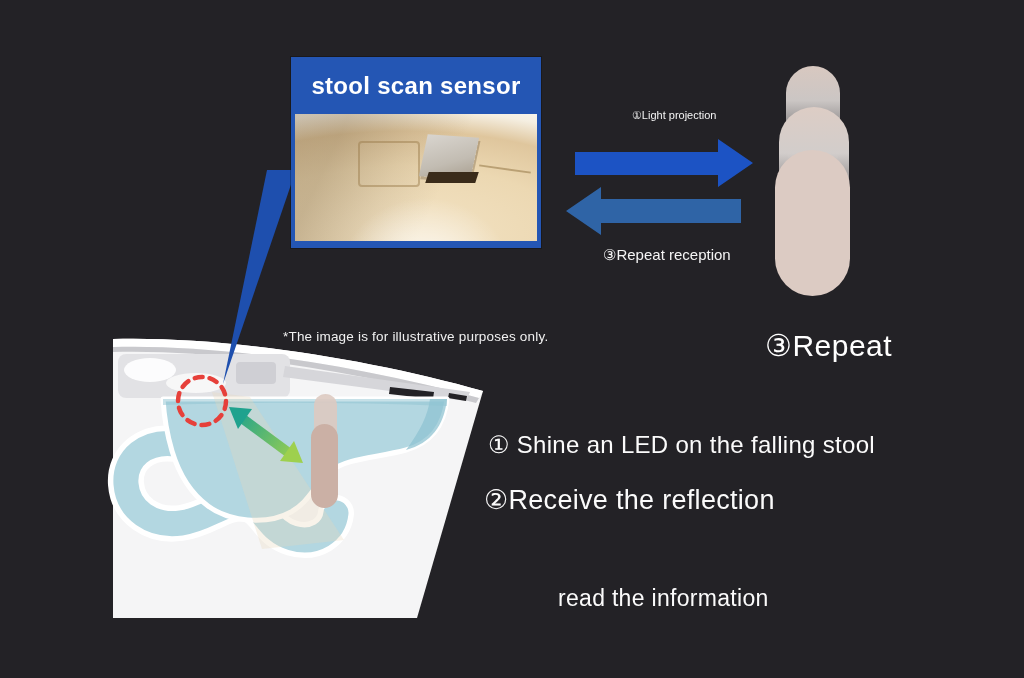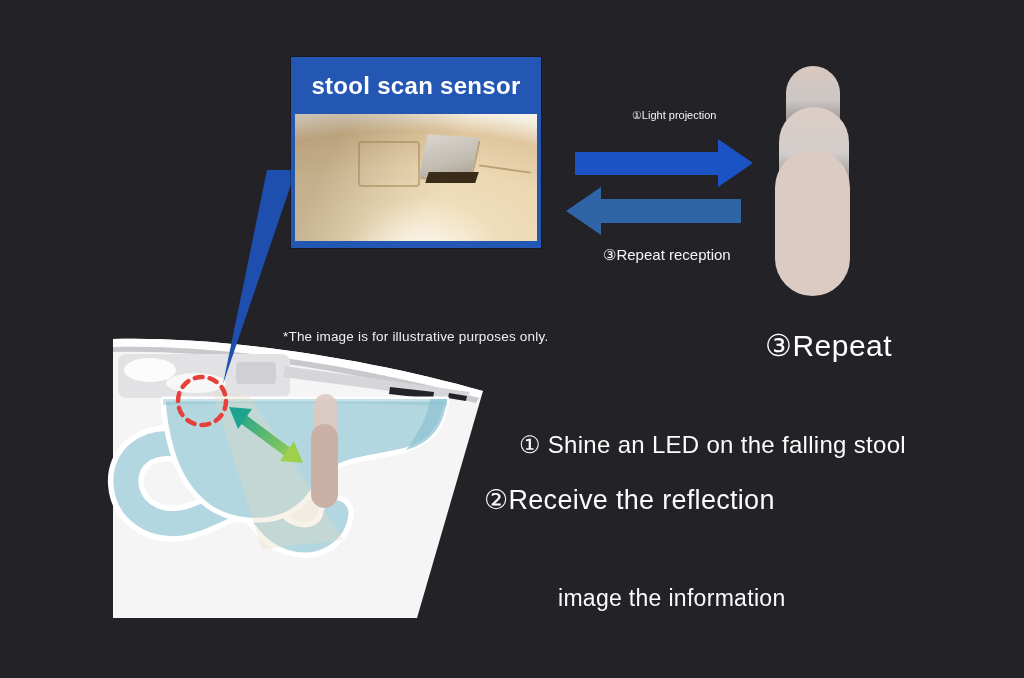--- a/index.html
+++ b/index.html
@@ -63,21 +63,21 @@
     background:linear-gradient(180deg,#ddcdc5 0%,#d2cdcb 35%,rgba(93,90,93,0) 100%);}
   .pill-main{left:775px;top:150px;width:75px;height:146px;border-radius:38px;background:#dccbc3;}
 
   
   .txt{z-index:3;white-space:nowrap;}
   .disclaimer{left:283px;top:329px;font-size:13.5px;color:#f0f0f0;letter-spacing:.2px;}
   .lbl-projection{left:632px;top:109px;font-size:11px;color:#f5f5f5;}
   .lbl-reception{left:603px;top:246px;font-size:15px;color:#f5f5f5;}
   .lbl-repeat{left:765px;top:316px;font-size:30px;font-weight:500;color:#fff;letter-spacing:.5px;margin-top:12px;}
   .step{color:#fbfbfb;letter-spacing:.3px;}
-  .step-1{left:519px;top:431px;font-size:24px;}
+  .step-1{left:488px;top:431px;font-size:24px;}
   .step-2{left:484px;top:484px;font-size:27px;}
   .step-3{left:500px;top:544px;font-size:23px;}
   .step-4{left:558px;top:585px;font-size:23px;}
 </style>
 </head>
 <body>
 
 <div class="stage">
 
   <svg class="diagram" width="1024" height="678" viewBox="0 0 1024 678">
@@ -145,15 +145,15 @@
   <div class="abs pill pill-ghost-2"></div>
   <div class="abs pill pill-main"></div>
 
   <div class="abs txt disclaimer">*The image is for illustrative purposes only.</div>
   <div class="abs txt lbl-projection">①Light projection</div>
   <div class="abs txt lbl-reception">③Repeat reception</div>
   <div class="abs txt lbl-repeat">③Repeat</div>
 
   <div class="abs txt step step-1">① Shine an LED on the falling stool</div>
   <div class="abs txt step step-2">②Receive the reflection</div>
-  <div class="abs txt step step-4">image the information</div>
+  <div class="abs txt step step-4">read the information</div>
 
 </div>
 
 </body></html>

